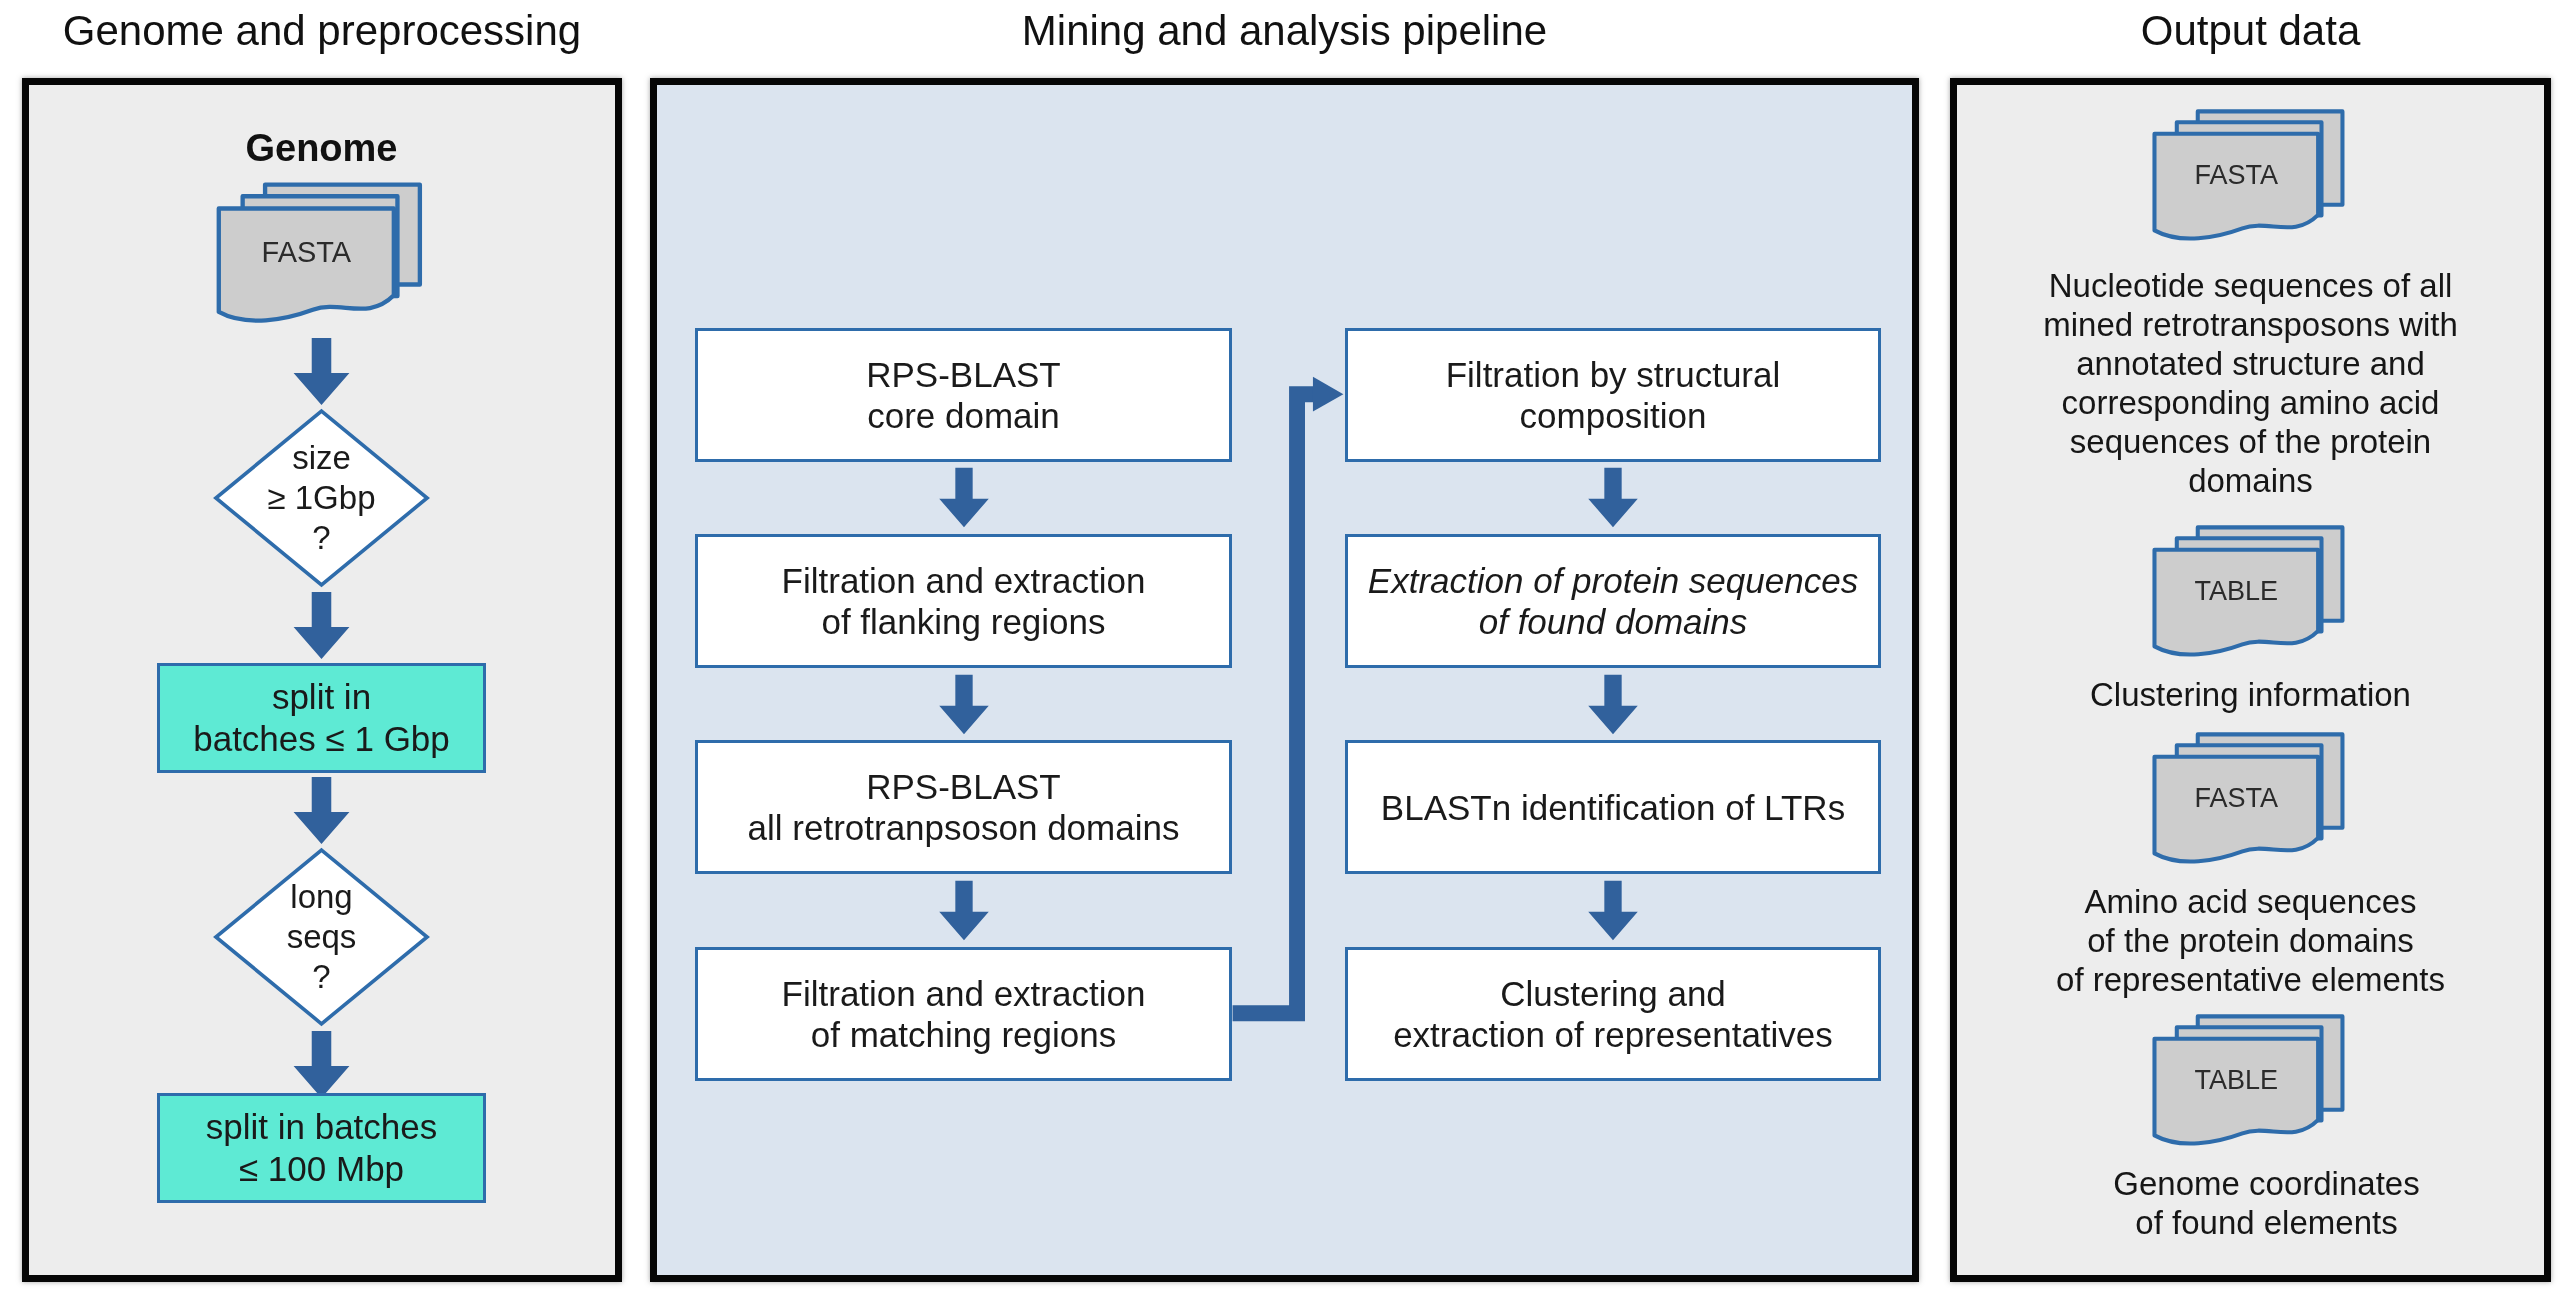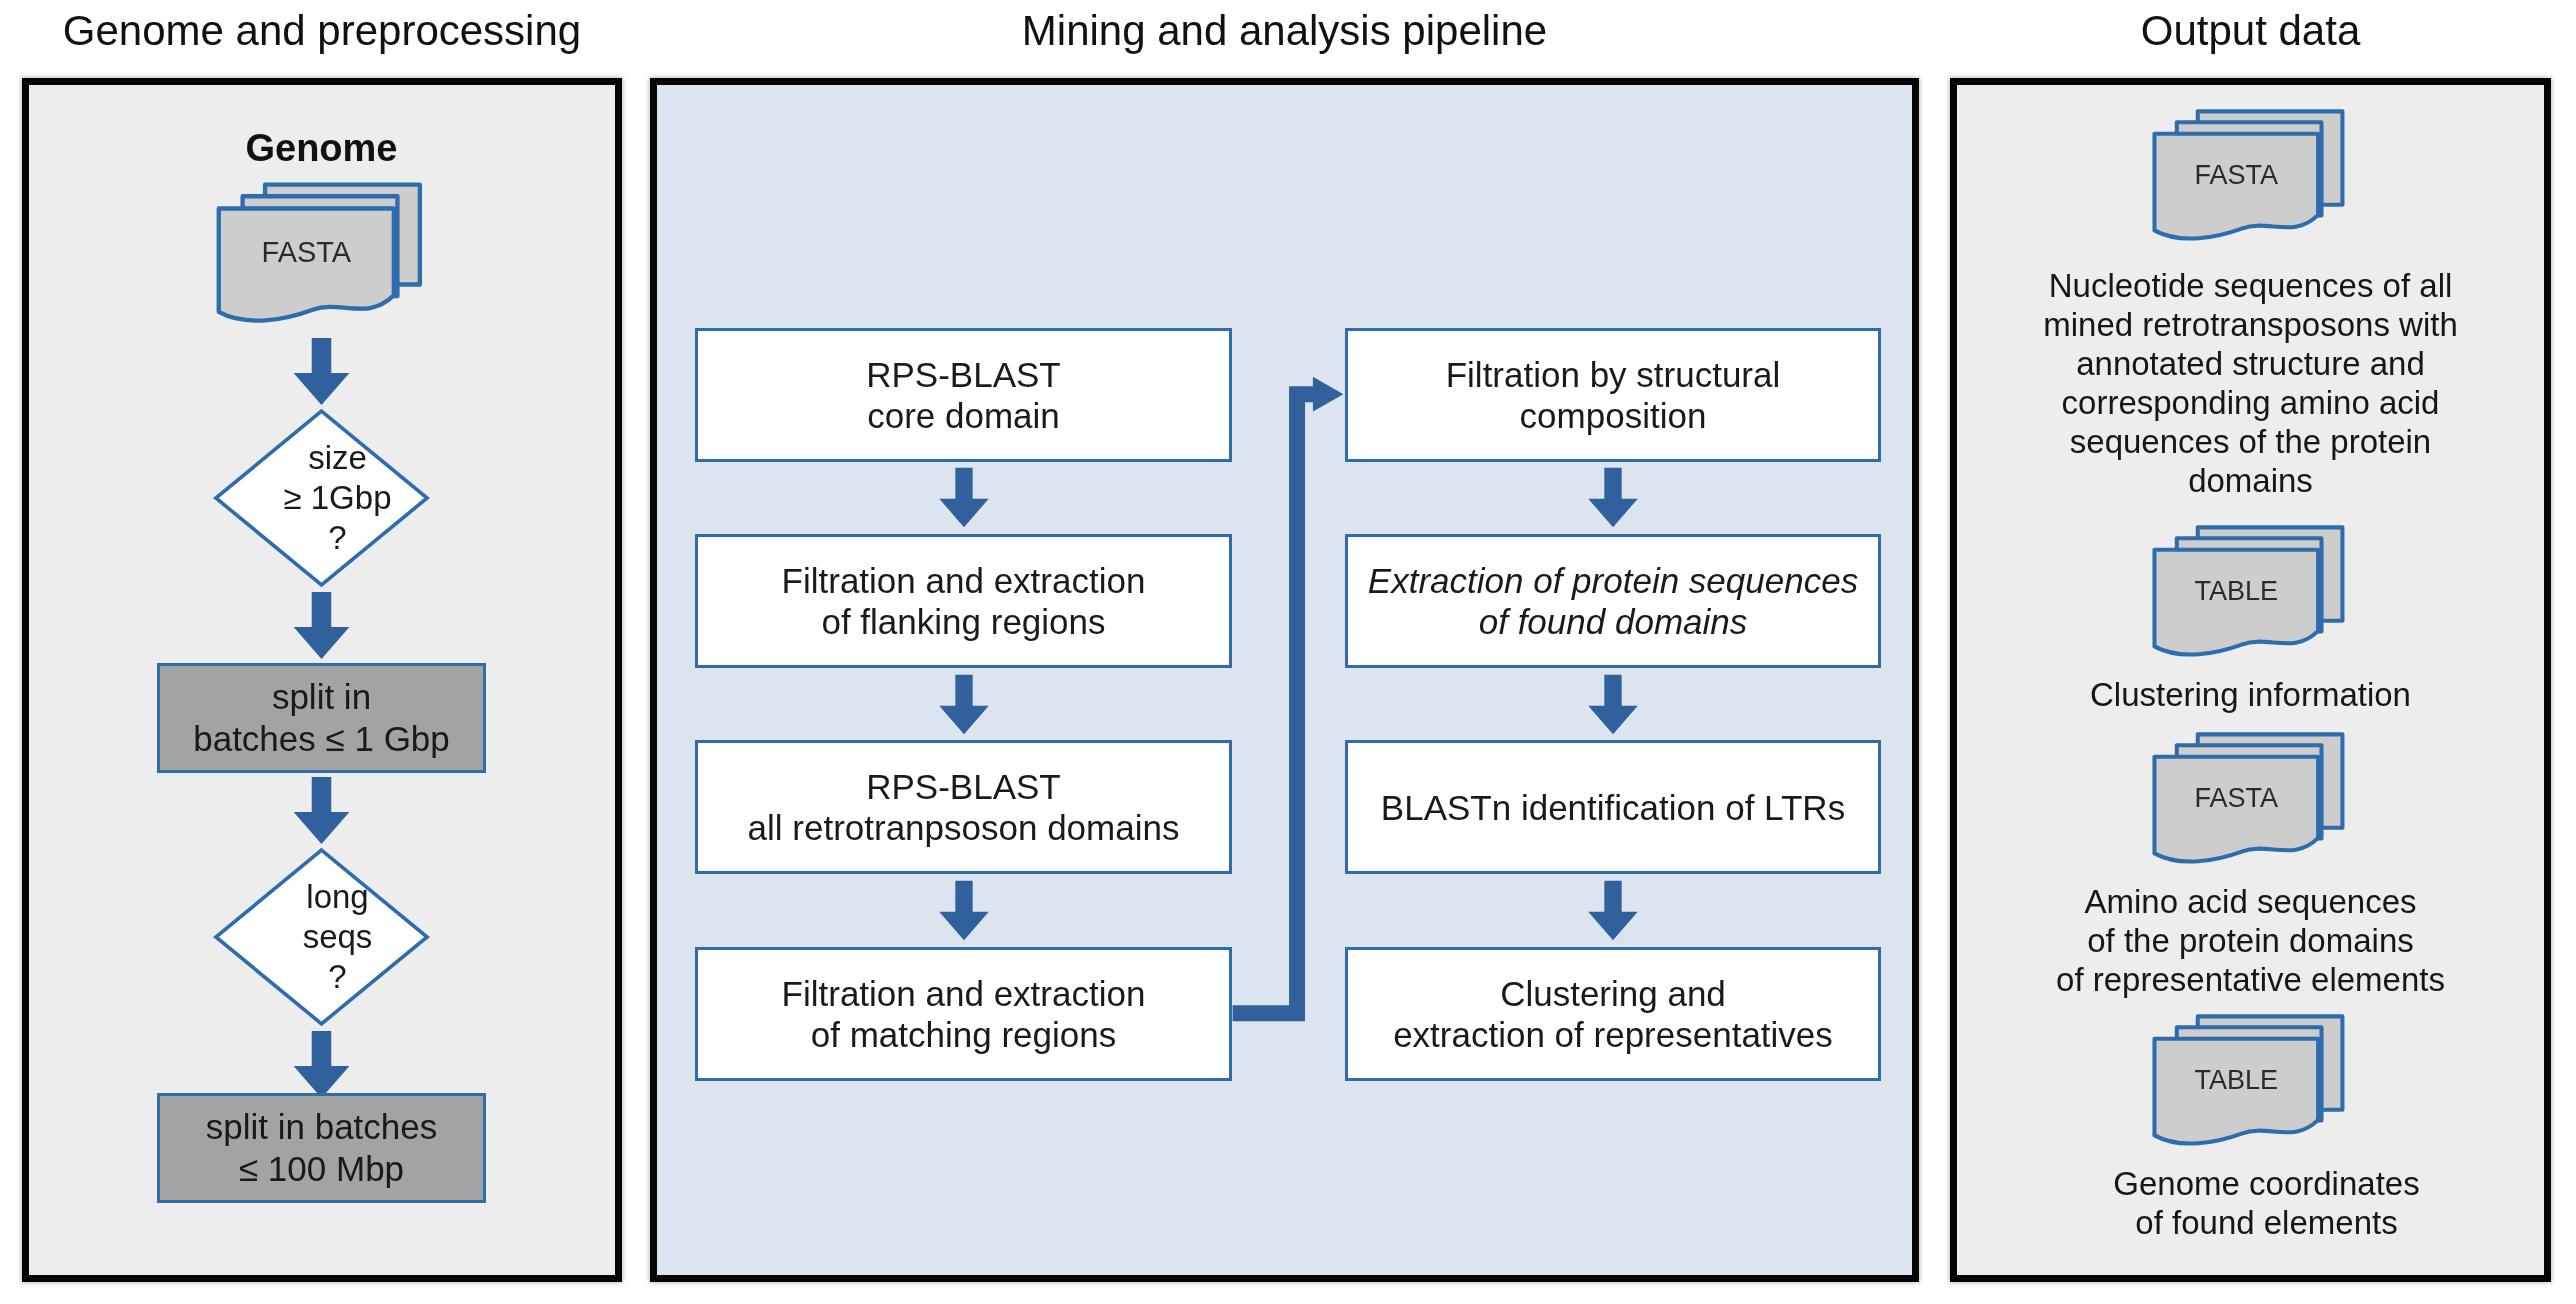--- a/index.html
+++ b/index.html
@@ -24,28 +24,28 @@
   .panel.blue{background:#dbe4ef;padding-left:20px;}
   .pre{white-space:pre-line;}
   
   .flow-box{
     position:absolute;background:#ffffff;border:3.6px solid #2e6cab;box-sizing:border-box;
     display:flex;align-items:center;justify-content:center;text-align:center;
     font-size:35px;line-height:41px;
   }
   
   .proc-box{
-    position:absolute;background:#a3a3a3;border:3.6px solid #2e6cab;box-sizing:border-box;
+    position:absolute;background:#5eead4;border:3.6px solid #2e6cab;box-sizing:border-box;
     display:flex;align-items:center;justify-content:center;text-align:center;
     font-size:35px;line-height:42px;
   }
   .diamond{position:absolute;}
   .diamond svg{position:absolute;left:0;top:0;width:100%;height:100%;}
   .diamond .diamond-label{
-    position:absolute;left:16px;top:0;width:100%;height:100%;
+    position:absolute;left:0;top:0;width:100%;height:100%;
     display:flex;align-items:center;justify-content:center;text-align:center;
     font-size:33px;line-height:40px;
   }
   .arrow{position:absolute;}
   .arrow polygon{fill:#31619c;}
   .doc-stack{position:absolute;overflow:visible;}
   .doc-stack .pg{fill:#cdcdcd;stroke:#2e6cab;stroke-width:6;stroke-linejoin:round;}
   .doc-stack text{
     font-family:"Liberation Sans", sans-serif;font-size:40px;fill:#2b2b2b;text-anchor:middle;
   }

